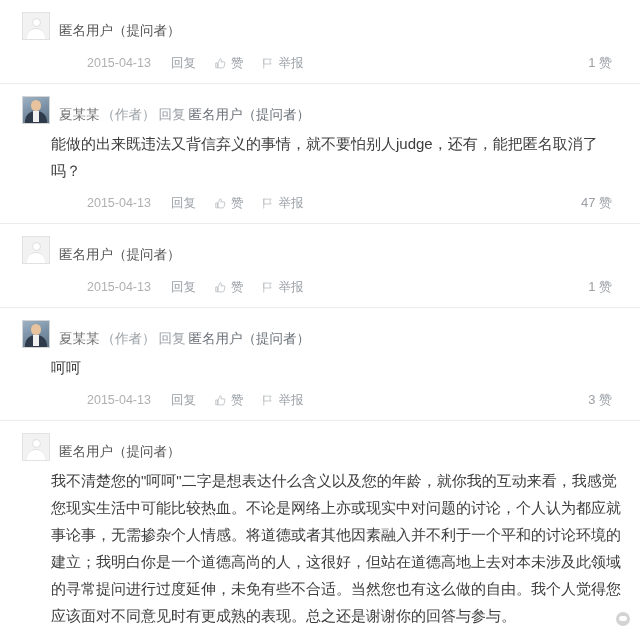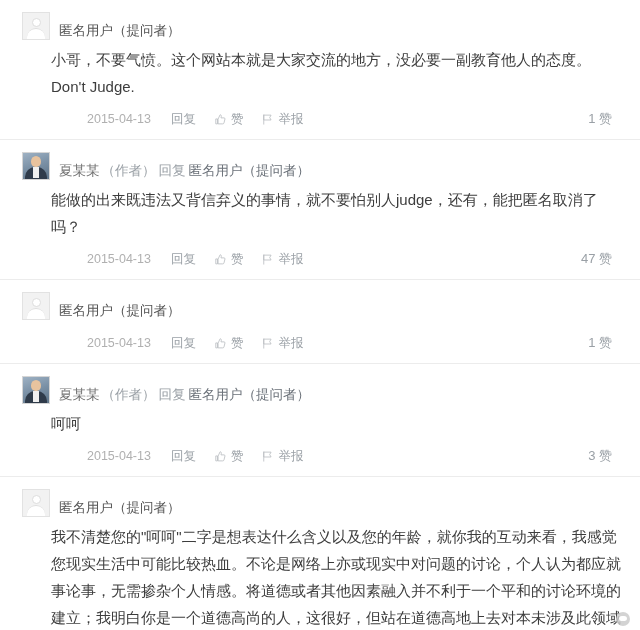--- a/index.html
+++ b/index.html
@@ -208,21 +208,20 @@
 
 <div class="comment-list">
 
   <div class="comment">
     <div class="comment-head">
       <div class="avatar placeholder"></div>
       <div class="meta-line">
         <span class="author-name">匿名用户（提问者）</span>
       </div>
     </div>
-    <div class="comment-body">小哥，不要气愤。这个网站本就是大家交流的地方，没必要一副教育他人的态度。Don't Judge.</div>
     <div class="comment-foot">
       <span class="timestamp">2015-04-13</span>
       <span class="action">
         <span>回复</span>
       </span>
       <span class="action">
         <span class="ico thumb-icon">
           <svg width="13" height="13" viewBox="0 0 16 16">
               <path d="M5 7.5 L7.5 2.2 C8.6 2.2 9.2 3 9 4 L8.6 6 H12.4 C13.2 6 13.7 6.7 13.5 7.4 L12.3 12.2 C12.1 13 11.5 13.4 10.8 13.4 H5 Z M2.2 7.3 H4.3 V13.4 H2.2 Z" fill="none" stroke="#b9bcc0" stroke-width="1"></path>
             </svg>

